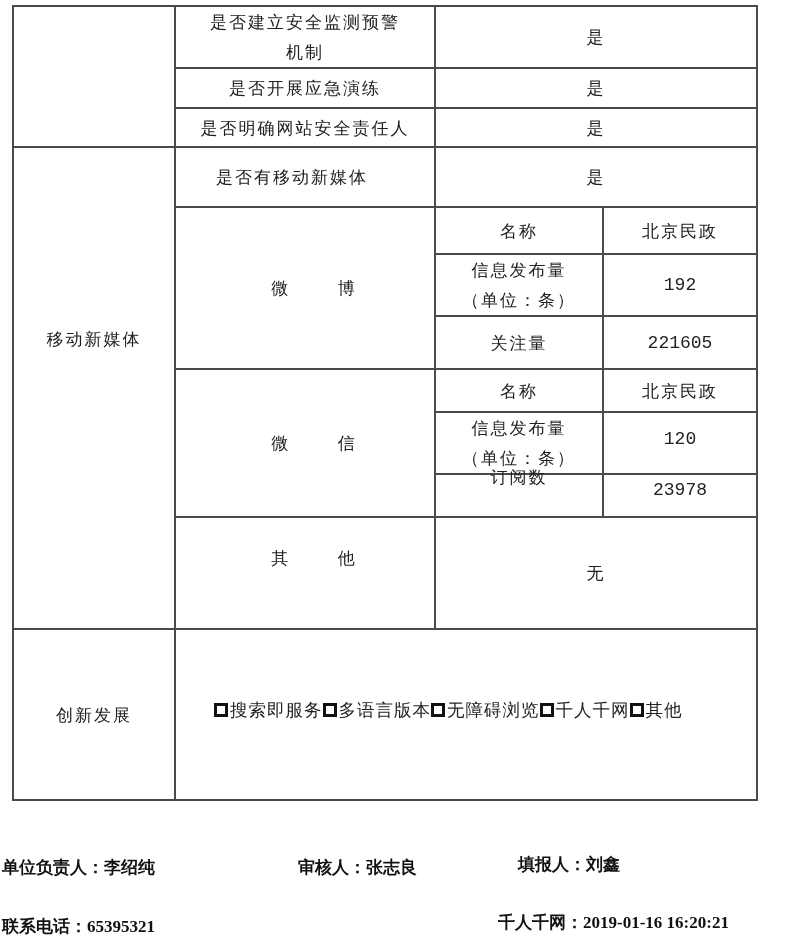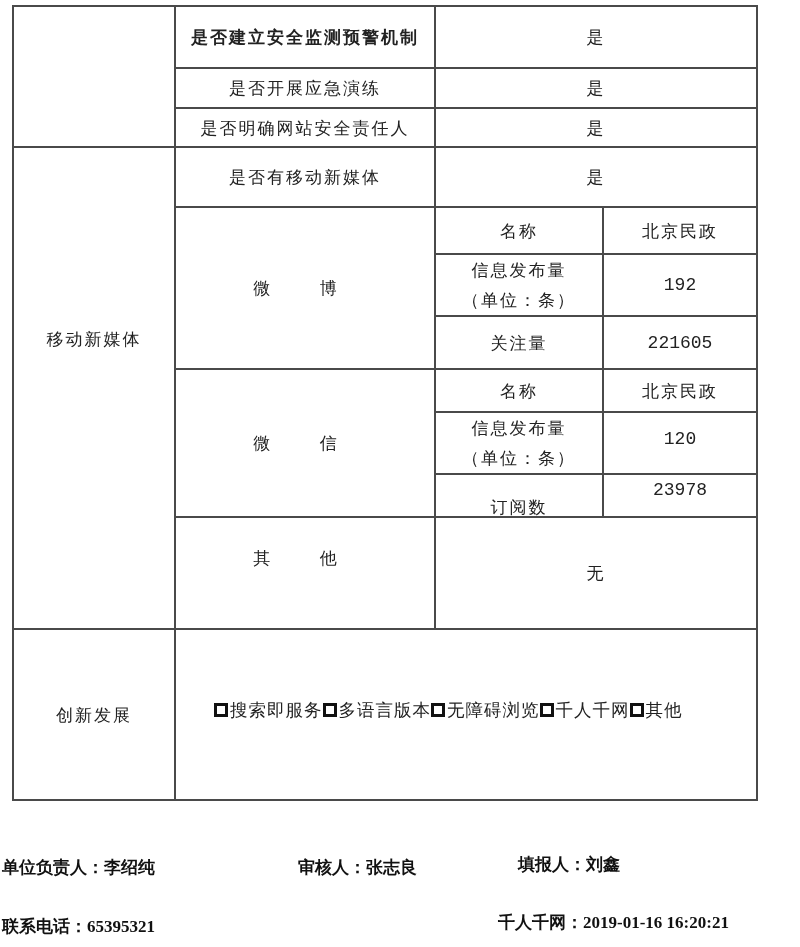--- a/index.html
+++ b/index.html
@@ -4,21 +4,21 @@
 <style>
   html, body { margin: 0; padding: 0; background: #ffffff; }
   body { width: 800px; height: 947px; position: relative; overflow: hidden;
          font-family: "DejaVu Serif", "Liberation Serif", serif; color: #222; }
   .line { position: absolute; background: #4a4a4a; }
   .h { height: 2px; }
   .v { width: 2px; }
   .cell { position: absolute; display: flex; align-items: center; justify-content: center;
           text-align: center; font-size: 17px; line-height: 30px; letter-spacing: 2px; }
   .num { font-family: Liberation Mono, monospace; font-size: 18px; letter-spacing: 0; }
-  .spaced { letter-spacing: 22px; padding-left: 12px; }
+  .spaced { letter-spacing: 22px; padding-left: 30px; }
   .checks { position: absolute; left: 214px; top: 686px; font-size: 17.5px; display: flex; align-items: center; letter-spacing: 1px; white-space: nowrap; margin-top: 12px; }
   .box { display: inline-block; width: 14px; height: 14px; border: 3px solid #111; margin-right: 2px; box-sizing: border-box; }
   .opt { display: inline-flex; align-items: center; }
   .footer { position: absolute; font-family: "DejaVu Sans", "Liberation Sans", sans-serif; font-size: 17px; font-weight: bold; color: #111; white-space: nowrap; }
   .footer .v2 { font-family: "Liberation Serif", "DejaVu Serif", serif; font-weight: bold; }
 </style>
 </head>
 <body>
 
 <div>
@@ -36,35 +36,35 @@
   <div class="line h" style="left:175px; top:516px; width:583px;"></div>
   <div class="line h" style="left:12px; top:628px; width:746px;"></div>
   <div class="line h" style="left:12px; top:799px; width:746px;"></div>
 
   <div class="line v" style="left:12px; top:5px; height:796px;"></div>
   <div class="line v" style="left:174px; top:5px; height:796px;"></div>
   <div class="line v" style="left:434px; top:5px; height:625px;"></div>
   <div class="line v" style="left:602px; top:206px; height:312px;"></div>
   <div class="line v" style="left:756px; top:5px; height:796px;"></div>
 
-  <div class="cell" style="left:176px; top:7px; width:258px; height:60px; flex-direction:row;font-weight:bold;">
+  <div class="cell" style="left:176px; top:7px; width:258px; height:60px; flex-direction:column;">
     <span>是否建立安全监测预警</span>
     <span>机制</span>
   </div>
   <div class="cell" style="left:436px; top:7px; width:320px; height:60px;">是</div>
 
   <div class="cell" style="left:176px; top:69px; width:258px; height:38px;">是否开展应急演练</div>
   <div class="cell" style="left:436px; top:69px; width:320px; height:38px;">是</div>
 
   <div class="cell" style="left:176px; top:109px; width:258px; height:37px;">是否明确网站安全责任人</div>
   <div class="cell" style="left:436px; top:109px; width:320px; height:37px;">是</div>
 
   <div class="cell" style="left:14px; top:148px; width:160px; height:382px;">移动新媒体</div>
 
-  <div class="cell" style="left:176px; top:148px; width:258px; height:58px;">是否有移动新媒体</div>
+  <div class="cell" style="left:163px; top:148px; width:258px; height:58px;">是否有移动新媒体</div>
   <div class="cell" style="left:436px; top:148px; width:320px; height:58px;">是</div>
 
   <div class="cell spaced" style="left:176px; top:208px; width:236px; height:160px;">微 博</div>
   <div class="cell" style="left:436px; top:208px; width:166px; height:45px;">名称</div>
   <div class="cell" style="left:604px; top:208px; width:152px; height:45px;">北京民政</div>
   <div class="cell" style="left:436px; top:255px; width:166px; height:60px; flex-direction:column;">
     <span>信息发布量</span>
     <span>（单位：条）</span>
   </div>
   <div class="cell num" style="left:604px; top:255px; width:152px; height:60px;">192</div>
@@ -72,21 +72,21 @@
   <div class="cell num" style="left:604px; top:317px; width:152px; height:51px;">221605</div>
 
   <div class="cell spaced" style="left:176px; top:370px; width:236px; height:146px;">微 信</div>
   <div class="cell" style="left:436px; top:370px; width:166px; height:41px;">名称</div>
   <div class="cell" style="left:604px; top:370px; width:152px; height:41px;">北京民政</div>
   <div class="cell" style="left:436px; top:413px; width:166px; height:60px; flex-direction:column;">
     <span>信息发布量</span>
     <span>（单位：条）</span>
   </div>
   <div class="cell num" style="left:604px; top:413px; width:152px; height:52px;">120</div>
-  <div class="cell" style="left:436px; top:486px; width:166px; height:41px;">订阅数</div>
+  <div class="cell" style="left:436px; top:456px; width:166px; height:41px;">订阅数</div>
   <div class="cell num" style="left:604px; top:463px; width:152px; height:54px;border-radius:18px;">23978</div>
 
   <div class="cell spaced" style="left:176px; top:518px; width:236px; height:80px;">其 他</div>
   <div class="cell" style="left:436px; top:518px; width:320px; height:110px;">无</div>
 
   <div class="cell" style="left:14px; top:630px; width:160px; height:169px;">创新发展</div>
 
   <div class="checks">
     <span class="opt">
       <span class="box"></span>

